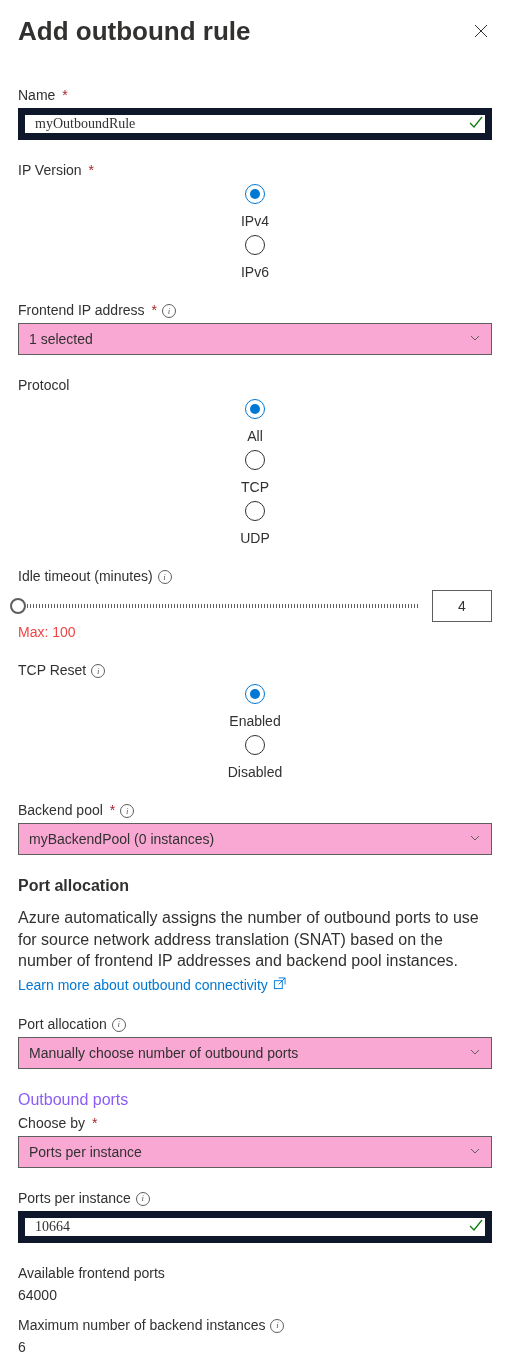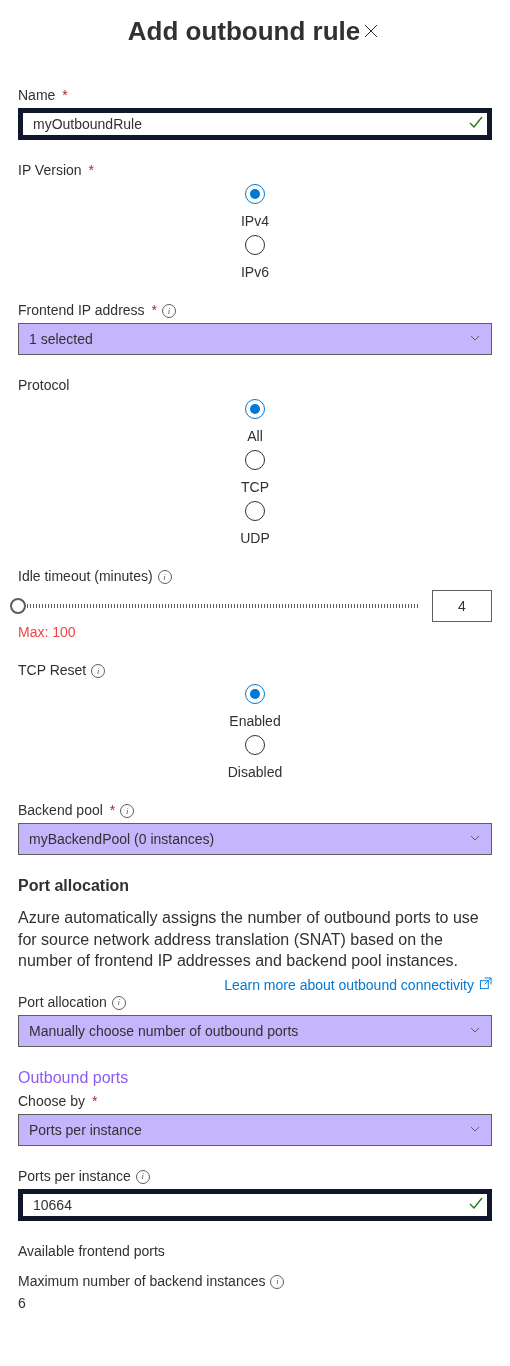--- a/index.html
+++ b/index.html
@@ -10,21 +10,21 @@
     background: #fff;
     color: #323130;
     width: 510px;
   }
   .panel {
     padding: 16px 18px 40px 18px;
   }
   .header-row {
     display: flex;
     align-items: center;
-    justify-content: center;
+    justify-content: space-between;
     margin-bottom: 40px;
   }
   .panel-title {
     font-size: 26px;
     font-weight: 600;
     color: #323130;
     margin: 0;
   }
   .close-btn {
     font-size: 18px;
@@ -58,24 +58,24 @@
     border-radius: 50%;
     font-size: 9px;
     color: #605e5c;
     font-style: italic;
     font-family: Georgia, serif;
     line-height: 1;
   }
   .text-input {
     width: 100%;
     height: 32px;
-    border: 5px solid #0f172a;
+    border: 7px solid #0f172a;
     padding: 0 32px 0 10px;
     font-size: 14px;
-    font-family: Liberation Sans, sans-serif;
+    font-family: Liberation Serif, serif;
     color: #323130;
     background: #fff;
   }
   .input-wrap {
     position: relative;
   }
   .check-icon {
     position: absolute;
     right: 8px;
     top: 50%;
@@ -115,21 +115,21 @@
     font-size: 14px;
   }
   .dropdown {
     width: 100%;
     height: 32px;
     border: 1px solid #605e5c;
     padding: 0 10px;
     display: flex;
     align-items: center;
     justify-content: space-between;
-    background: #c4b5fd;
+    background: #f9a8d4;
     cursor: pointer;
     font-size: 14px;
   }
   .chevron-down {
     width: 12px;
     height: 12px;
     flex-shrink: 0;
     color: #605e5c;
   }
   .slider-row {
@@ -347,21 +347,21 @@
       <span>
         <svg class="chevron-down" viewBox="0 0 12 12">
             <polyline points="2,4 6,8 10,4" fill="none" stroke="#605e5c" stroke-width="1"></polyline>
           </svg>
       </span>
     </div>
   </div>
 
   <div class="section-title">Port allocation</div>
   <div class="description">Azure automatically assigns the number of outbound ports to use for source network address translation (SNAT) based on the number of frontend IP addresses and backend pool instances.</div>
-  <div style="text-align:right;">
+  <div style="margin-bottom:22px;">
     <a class="link">
       <span>Learn more about outbound connectivity</span>
       <span>
         <svg class="external-icon" viewBox="0 0 14 14">
             <rect x="1.5" y="4" width="8.5" height="8.5" fill="none" stroke="#0078d4" stroke-width="1"></rect>
             <polyline points="6,1 13,1 13,8" fill="none" stroke="#0078d4" stroke-width="1"></polyline>
             <line x1="13" y1="1" x2="6" y2="8" stroke="#0078d4" stroke-width="1"></line>
           </svg>
       </span>
     </a>
@@ -411,20 +411,21 @@
             <polyline points="2,9 6,13 14,3" fill="none" stroke="#107c10" stroke-width="1.3"></polyline>
           </svg>
       </span>
     </div>
   </div>
 
   <div class="field field-tight">
     <div class="field-label">
       <span>Available frontend ports</span>
     </div>
+    <div class="readonly-value">64000</div>
   </div>
 
   <div class="field field-tight">
     <div class="field-label">
       <span>Maximum number of backend instances</span>
       <span class="info-icon">i</span>
     </div>
     <div class="readonly-value">6</div>
   </div>
 

